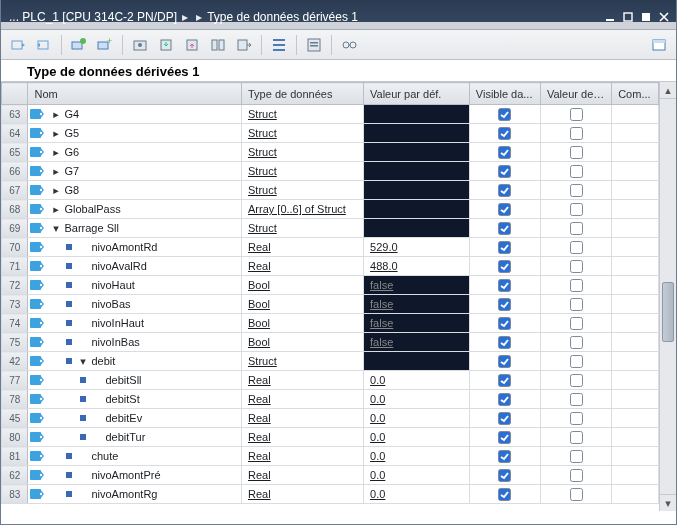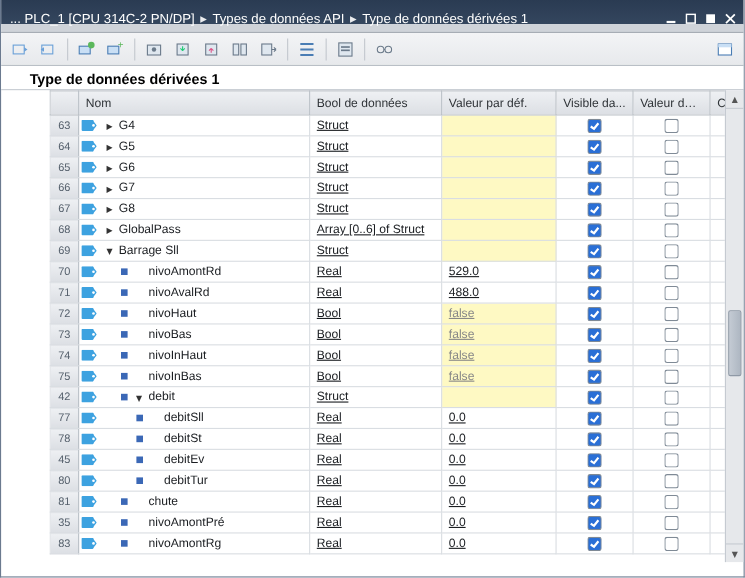--- a/index.html
+++ b/index.html
@@ -9,49 +9,48 @@
   .titlebar .sep { margin: 0 3px; opacity: .9; }
   .titlebar .winbtns { display: flex; gap: 2px; }
   .winbtn { width: 16px; height: 14px; display: flex; align-items: center; justify-content: center; color:#fff; }
   .winbtn svg { display:block; }
   .tabstrip { height: 8px; background: #cfd3d9; border-bottom: 1px solid #a7adb5;}
   .toolbar { height: 30px; background: linear-gradient(to bottom,#f3f4f6,#e7e9ec); border-bottom: 1px solid #b9bfc6; display: flex; align-items: center; padding: 0 6px; gap: 4px; }
   .tbtn { width: 22px; height: 22px; display: flex; align-items: center; justify-content: center; border-radius: 2px; color:#4a5666;}
   .tdiv { width:1px; height:20px; background:#c2c7ce; margin:0 2px;}
   .tspacer{flex:1;}
   .heading { padding: 4px 10px 2px 26px; font-weight: bold; font-size: 13px; color: #000; background:#fff; }
-  .gridwrap { position: relative; height: 430px; border-top:1px solid #c5cad1; display:flex;padding-left:44px;}
+  .gridwrap { position: relative; height: 430px; border-top:1px solid #c5cad1; display:flex;}
   .grid { flex:1; overflow:hidden; }
   table { border-collapse: collapse; width: 100%; table-layout: fixed; }
   th { background: linear-gradient(to bottom,#eef0f3,#dcdfe4); border: 1px solid #b9bfc6; font-weight: normal; text-align: left; padding: 3px 6px; height: 22px; font-size:11px; color:#303438; white-space:nowrap; overflow:hidden; text-overflow:ellipsis;}
   th.rownumh{ width:26px; padding:0;}
   td { border: 1px solid #d9dde2; padding: 0; height: 19px; font-size: 11px; color: #1a1d21; background:#fff; vertical-align:middle;}
   td.rownum { background: linear-gradient(to bottom,#eef0f3,#dcdfe4); text-align: center; color: #55606c; border-right:1px solid #b9bfc6; font-size:10px;}
   .namecell { display:flex; align-items:center; height:100%; gap:3px;}
   .tagicon { width:14px; height:10px; margin-left:2px; flex-shrink:0;}
   .expander { width:11px; height:11px; display:flex; align-items:center; justify-content:center; flex-shrink:0; color:#333;}
   .sm-sq { width:6px; height:6px; background:#3b68b6; flex-shrink:0; margin:0 2px;}
   td.val{ padding-left:6px;text-decoration:underline;}
-  td.gray{ background:#fef9c3; color:#888;}
+  td.gray{ background:#0f172a; color:#888;}
   .chk { width:13px; height:13px; margin:0 auto; display:block;}
   .chkcell{ text-align:center; }
   .vscroll { width:17px; background:#e6e8eb; border-left:1px solid #c5cad1; position:relative;}
   .vthumb{ position:absolute; left:2px; right:2px; top:200px; height:60px; background:linear-gradient(to right,#c4cbd4,#aeb7c2); border:1px solid #8f99a6; border-radius:2px;}
   .varrow{position:absolute;left:0;right:0;height:17px;display:flex;align-items:center;justify-content:center;color:#555;}
   .varrow.up{top:0;border-bottom:1px solid #c5cad1;}
   .varrow.dn{bottom:0;border-top:1px solid #c5cad1;}
 </style>
 </head>
 <body>
 
 <div class="titlebar">
   <div class="crumbs">
     <span>... PLC_1 [CPU 314C-2 PN/DP]</span>
     <span class="sep">▸</span>
-    <span>Types de données API</span>
     <span class="sep">▸</span>
     <span>Type de données dérivées 1</span>
   </div>
   <div class="winbtns">
     <span class="winbtn">
         <svg width="10" height="10">
           <rect x="1" y="7" width="8" height="2" fill="#fff"></rect>
         </svg>
       </span>
     <span class="winbtn">
@@ -174,21 +173,21 @@
           <col style="width:120px">
           <col style="width:104px">
           <col style="width:70px">
           <col style="width:70px">
           <col style="width:46px">
 </colgroup>
 <thead>
 <tr>
   <th class="rownumh"></th>
   <th>Nom</th>
-  <th>Bool de données</th>
+  <th>Type de données</th>
   <th>Valeur par déf.</th>
   <th>Visible da...</th>
   <th>Valeur de ...</th>
   <th>Com...</th>
 </tr>
 </thead>
 <tbody id="tbody">
           <tr>
             <td class="rownum">63</td>
             <td>
@@ -746,21 +745,21 @@
               </svg>
             </td>
             <td class="chkcell">
               <svg class="chk" viewBox="0 0 13 13">
                 <rect x="0.5" y="0.5" width="12" height="12" rx="2" fill="#fff" stroke="#7f8a96"></rect>
               </svg>
             </td>
             <td></td>
           </tr>
           <tr>
-            <td class="rownum">35</td>
+            <td class="rownum">62</td>
             <td>
               <div class="namecell">
                 <svg class="tagicon" viewBox="0 0 14 10">
                   <rect x="0" y="0" width="11" height="10" rx="1" fill="#3da2e0"></rect>
                   <path d="M10 0 L14 5 L10 10 Z" fill="#3da2e0"></path>
                   <circle cx="11" cy="5" r="1.2" fill="#fff"></circle>
                 </svg>
                 <span style="width:14px"></span>
                 <span class="sm-sq"></span>
                 <span class="expander"></span>

